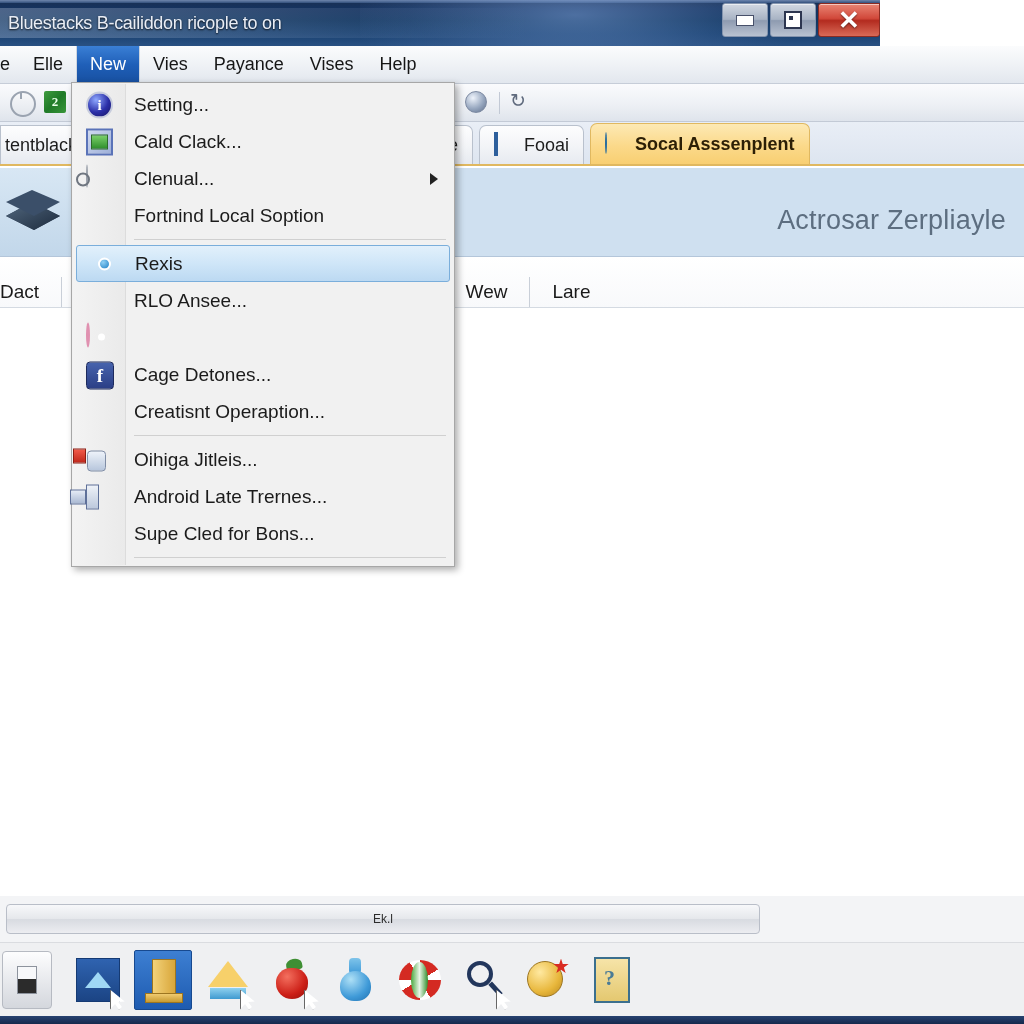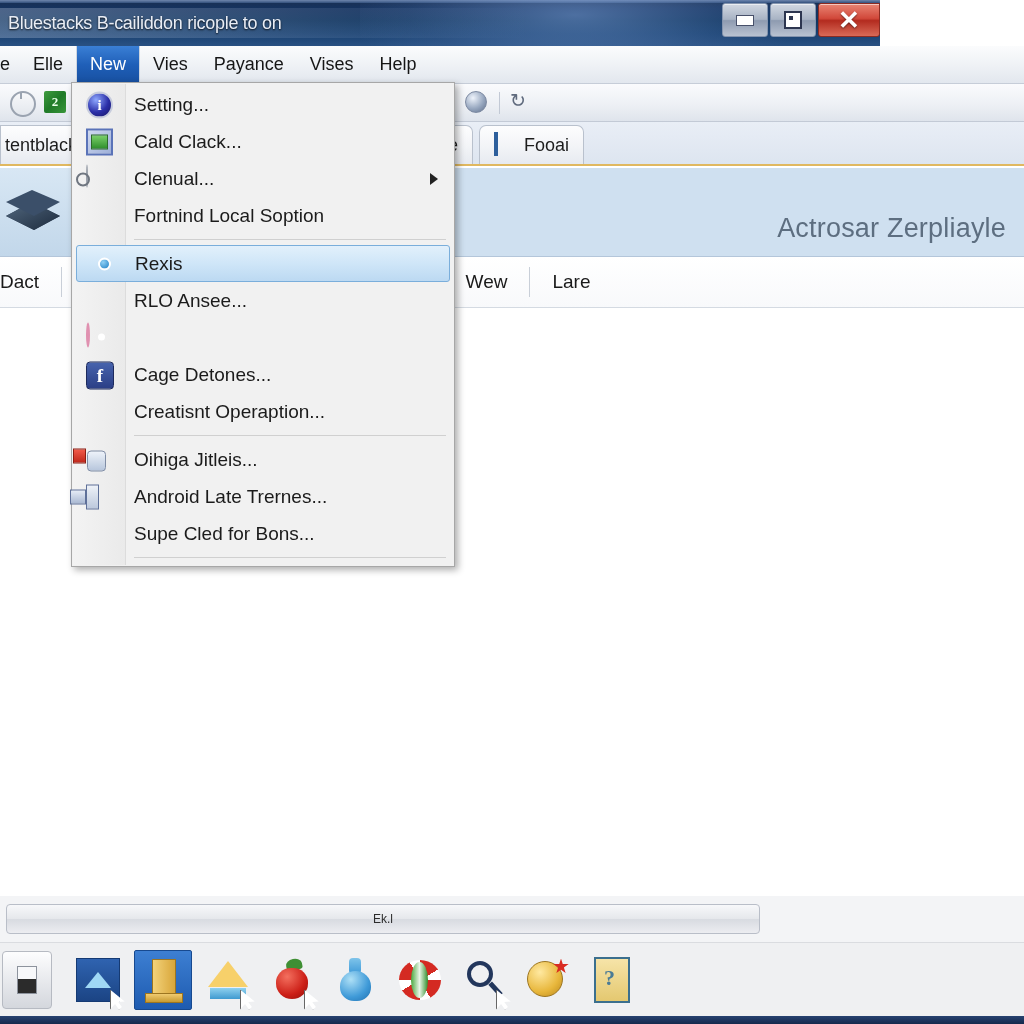--- a/index.html
+++ b/index.html
@@ -202,33 +202,33 @@
     position: absolute; left: 0; top: 0;
     width: 72px; height: 88px;
     background: linear-gradient(to bottom, #d8e7f4, #c2d7ea);
     border-right: 1px solid #b0c3d8;
   }
   .stack-icon {
     position: absolute; left: 2px; top: 22px;
     width: 62px; height: 48px;
   }
   .sh-title {
-    position: absolute; right: 18px; top: 45px;
+    position: absolute; right: 18px; top: 37px;
     font-size: 27px; color: #5d6e80;
     letter-spacing: 0.2px;
     white-space: nowrap;
   }
 
   
   .navstrip {
     position: absolute; left: 0; top: 257px;
     width: 1024px; height: 50px;
     background: linear-gradient(to bottom, #ffffff 0%, #f8f9fb 100%);
     border-bottom: 1px solid #d4dae2;
-    display: flex; align-items: center;
+    display: flex; align-items: flex-end;
   }
   .nav-item {
     font-size: 19px; color: #1a1a1a;
     padding: 0 22px;
     height: 30px; display:flex; align-items:center;
     border-right: 1px solid #c9cfd8;
     cursor: pointer;
     white-space: nowrap;
   }
   .nav-item.last { border-right: none; }
@@ -511,20 +511,24 @@
     </div>
     <div style="width:284px"></div>
     <div class="tab">
       <span class="tab-ic"><span class="ic-apple"></span></span>
       <span>Eve</span>
     </div>
     <div class="tab">
       <span class="tab-ic"><span class="ic-pic"></span></span>
       <span>Fooai</span>
     </div>
+    <div class="tab selected">
+      <span class="tab-ic"><span class="ic-world"></span></span>
+      <span>Socal Asssenplent</span>
+    </div>
   </div>
 
   <div class="subheader">
     <div class="leftcard">
       <svg class="stack-icon" viewBox="0 0 62 48">
         <polygon points="4,26 30,12 58,26 32,40" fill="#2c3c52"></polygon>
         <polygon points="4,26 30,12 58,26 32,40" fill="url(#g1)"></polygon>
         <polygon points="4,12 30,0 58,12 32,26" fill="#3b4f69"></polygon>
         <defs>
           <linearGradient id="g1" x1="0" y1="0" x2="1" y2="1">

